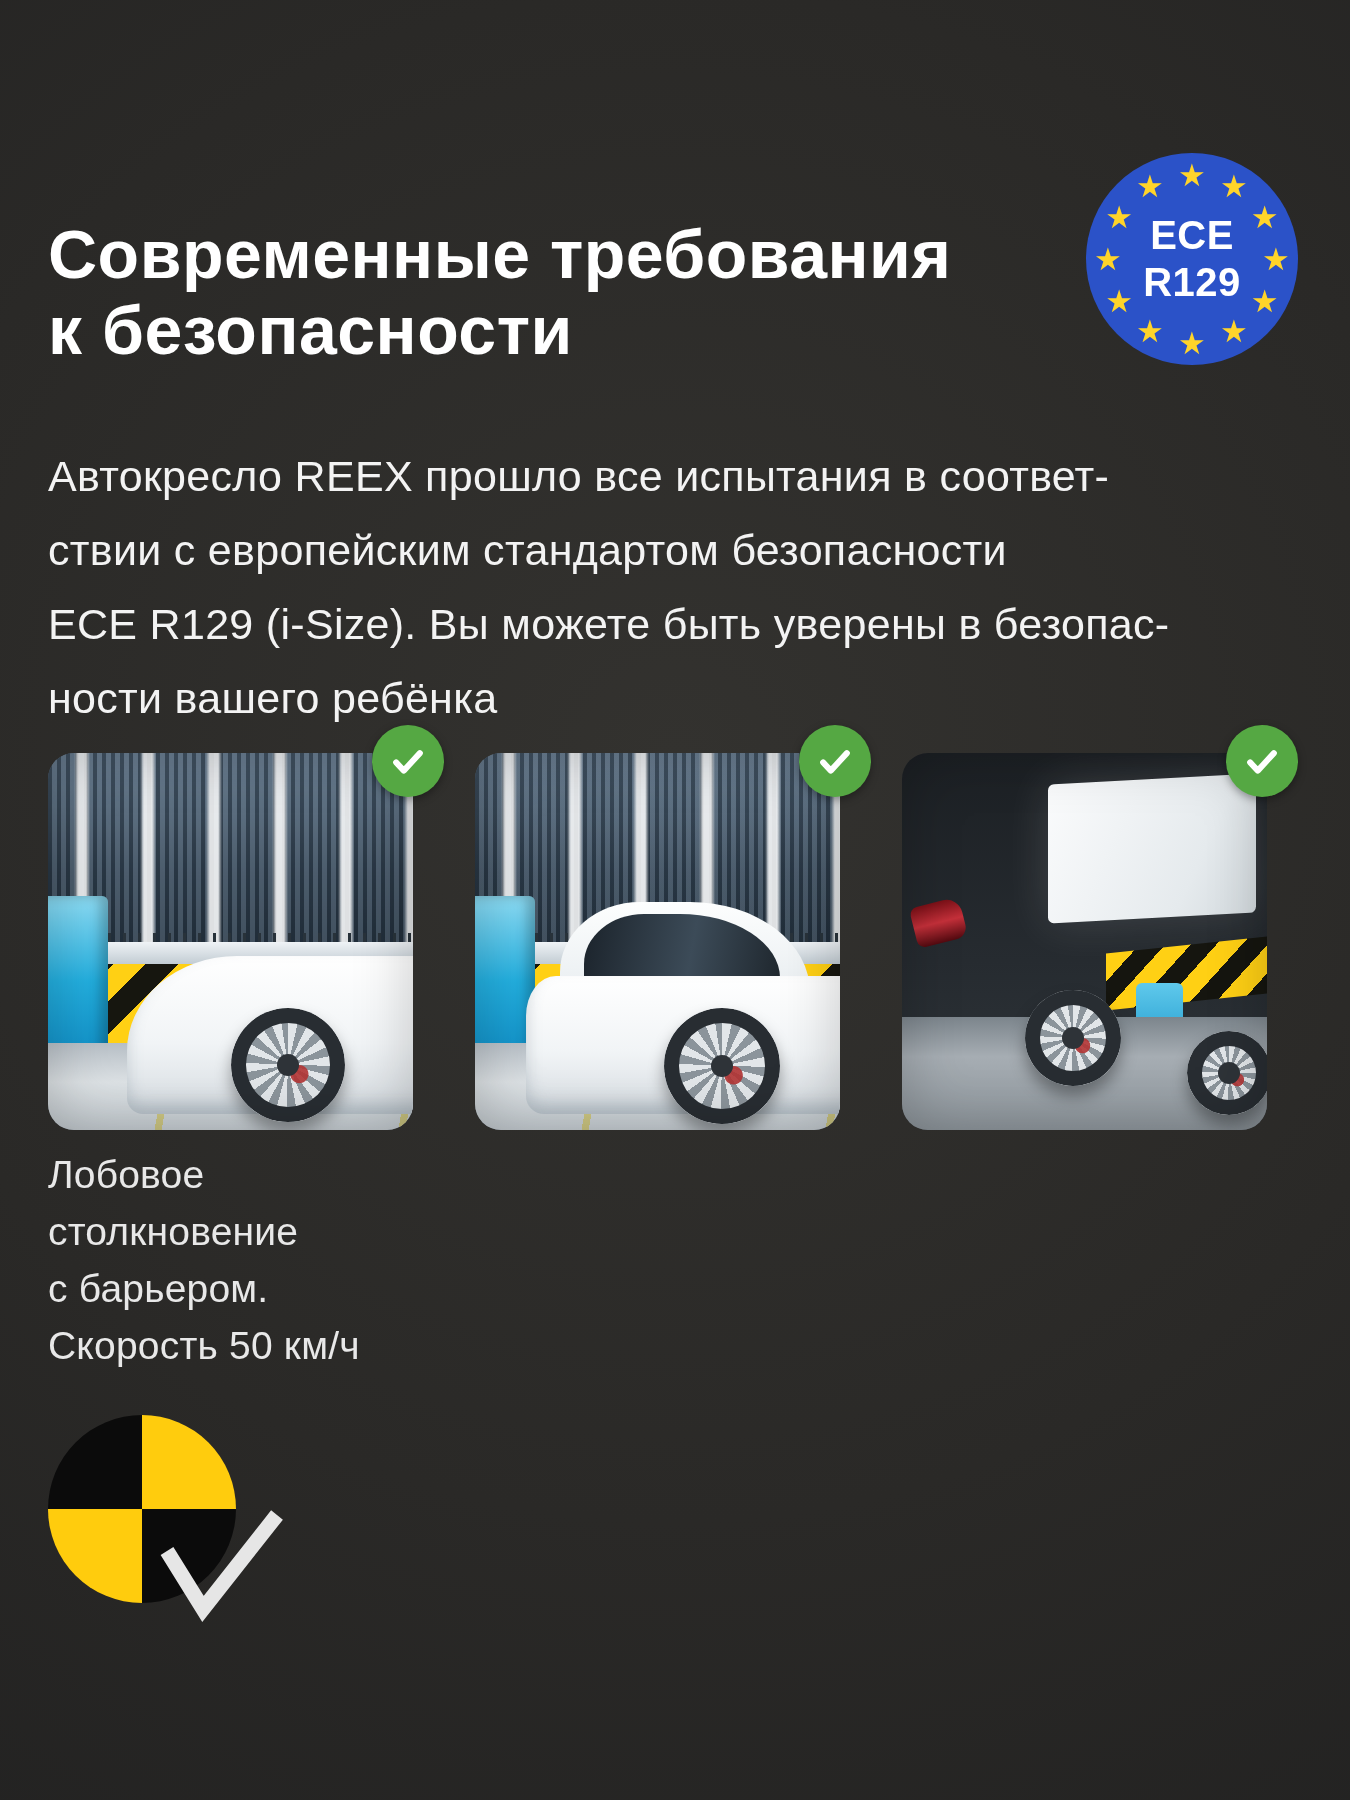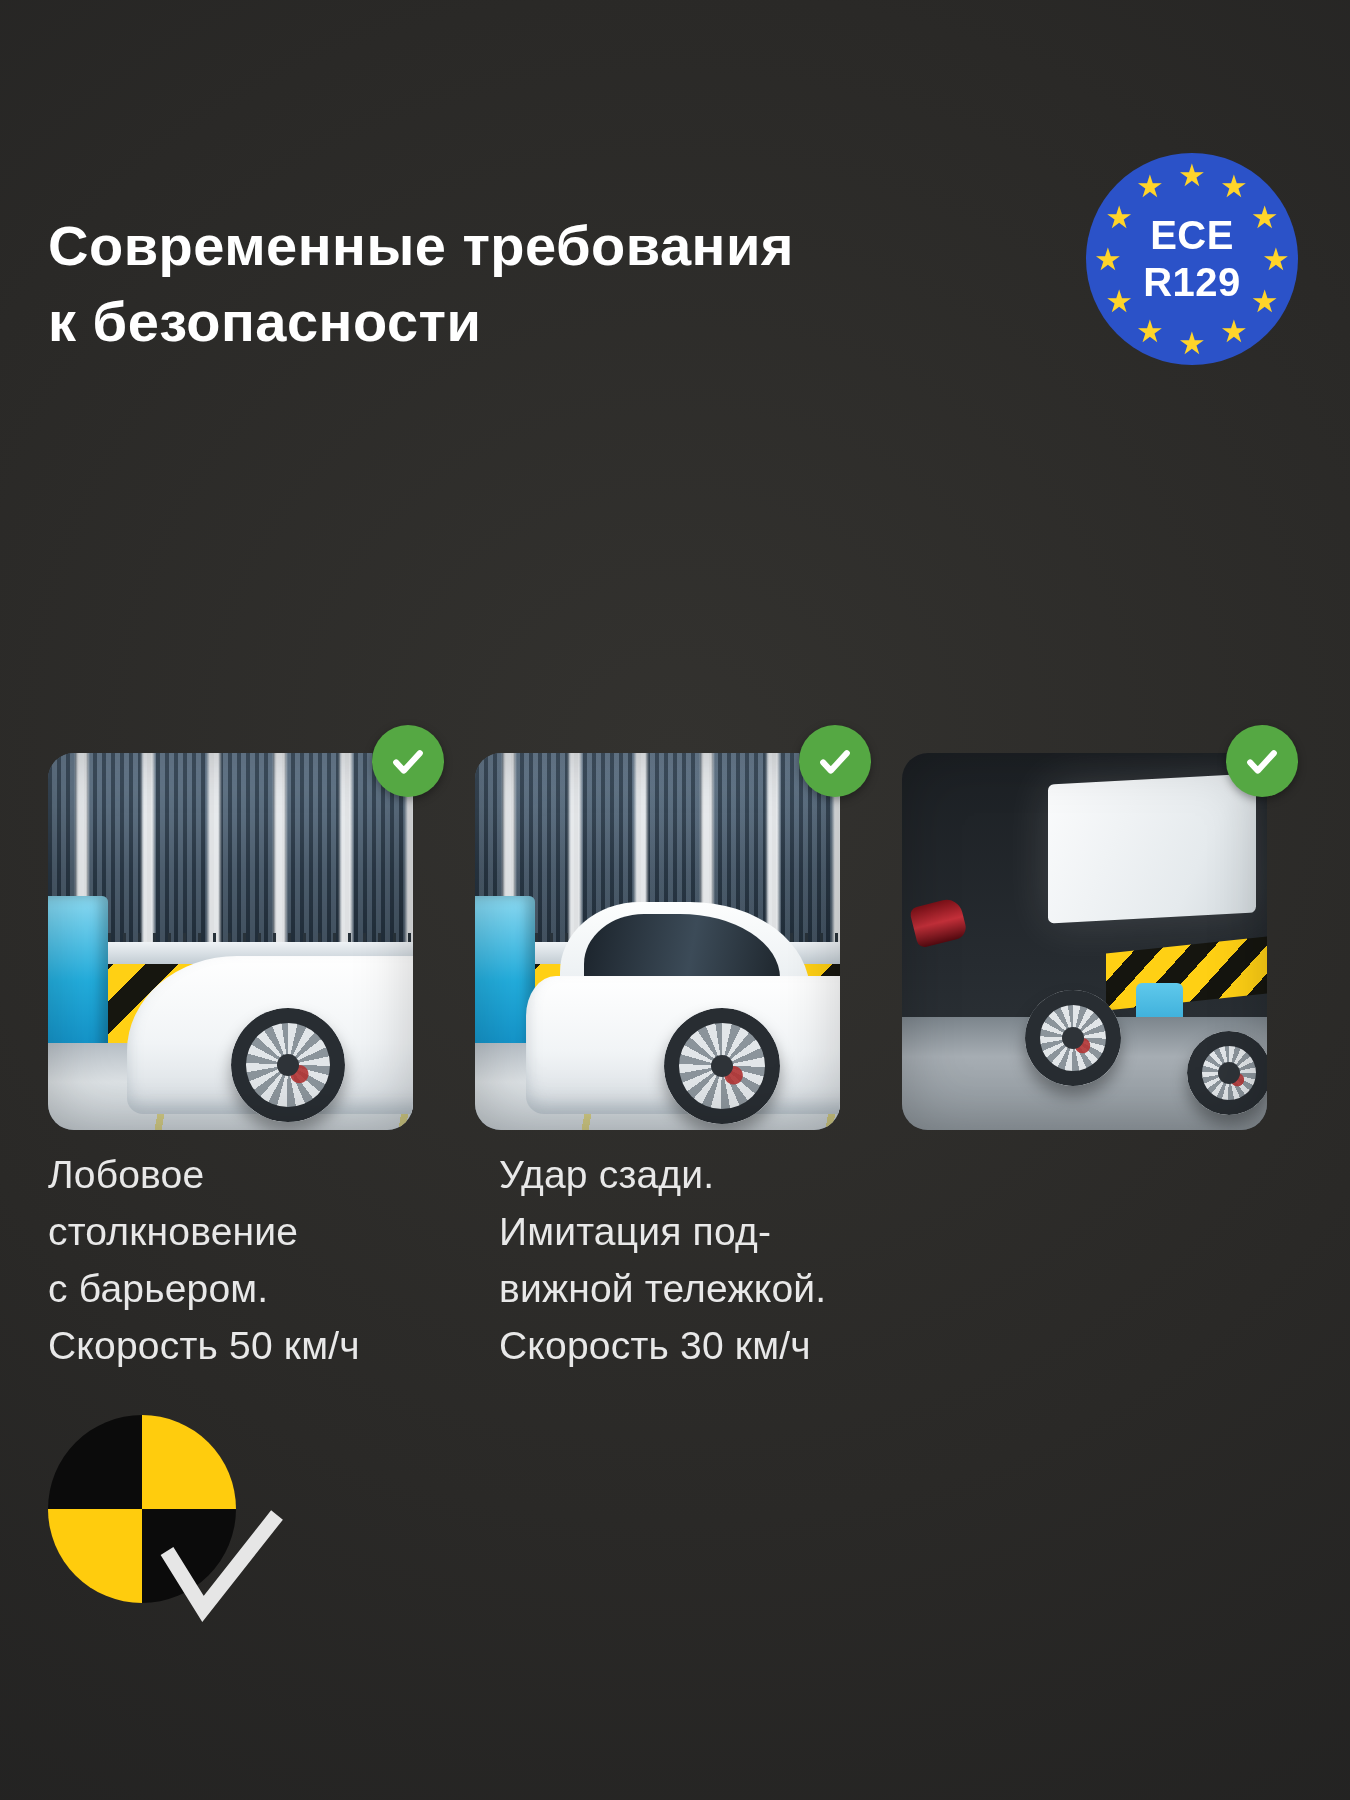--- a/index.html
+++ b/index.html
@@ -10,21 +10,21 @@
     background:#242322;
   }
   .page{
     position:relative;width:1350px;height:1800px;overflow:hidden;
     background:radial-gradient(120% 85% at 50% 42%, #33322f 0%, #2a2927 50%, #1f1f1f 100%);
   }
 
   
   .title{
     position:absolute;left:48px;top:170px;width:1000px;
-    font-size:56px;font-weight:700;line-height:76px;letter-spacing:.5px;
+    font-size:68px;font-weight:700;line-height:76px;letter-spacing:.5px;
     white-space:pre-line;color:#ffffff;
   }
   .ece-badge{
     position:absolute;left:1086px;top:153px;width:212px;height:212px;
     border-radius:50%;background:#2b52c8;
   }
   .ece-badge .badge-label{
     position:absolute;inset:0;display:flex;flex-direction:column;
     align-items:center;justify-content:center;
     font-size:40px;font-weight:700;line-height:47px;color:#ffffff;letter-spacing:.5px;
@@ -212,20 +212,24 @@
         <span class="star" style="transform: translate(-50%, -50%) rotate(270deg) translateY(-84px) rotate(-270deg);">★</span>
         <span class="star" style="transform: translate(-50%, -50%) rotate(300deg) translateY(-84px) rotate(-300deg);">★</span>
         <span class="star" style="transform: translate(-50%, -50%) rotate(330deg) translateY(-84px) rotate(-330deg);">★</span>
       </div>
     <div class="badge-label">
       <span>ECE</span>
       <span>R129</span>
     </div>
   </div>
 
+  <p class="intro">Автокресло REEX прошло все испытания в соответ-
+ствии с европейским стандартом безопасности
+ECE R129 (i-Size). Вы можете быть уверены в безопас-
+ности вашего ребёнка</p>
 
   <div class="cards">
 
     <div class="test-card">
       <div class="photo scene-front">
         <div class="wall"></div>
         <div class="rail"></div>
         <div class="hazard"></div>
         <div class="pillar"></div>
         <div class="floor"></div>
@@ -285,24 +289,20 @@
       </span>
     </div>
 
   </div>
 
   <div class="captions">
     <div class="caption">Лобовое
 столкновение
 с барьером.
 Скорость 50 км/ч</div>
-    <div class="caption">Удар сзади.
-Имитация под-
-вижной тележкой.
-Скорость 30 км/ч</div>
   </div>
 
   <div class="crash-logo">
     <svg class="logo-check" viewBox="0 0 150 115">
       <path d="M19 44 L55 102 L129 8" fill="none" stroke="#e6e6e6" stroke-width="15"></path>
     </svg>
   </div>
 
 </div>
 

